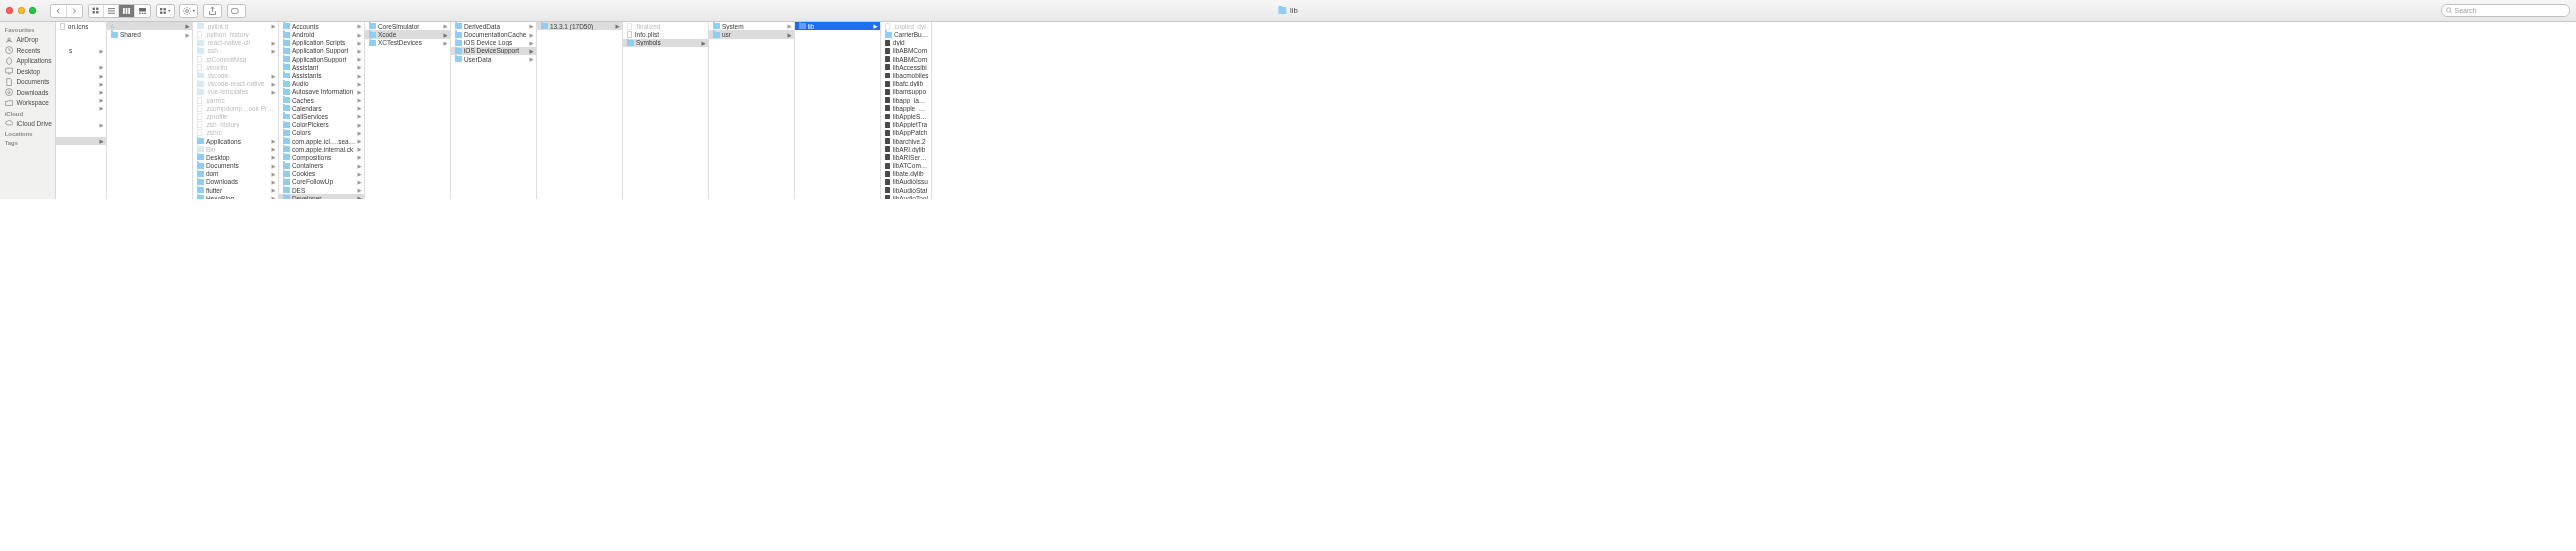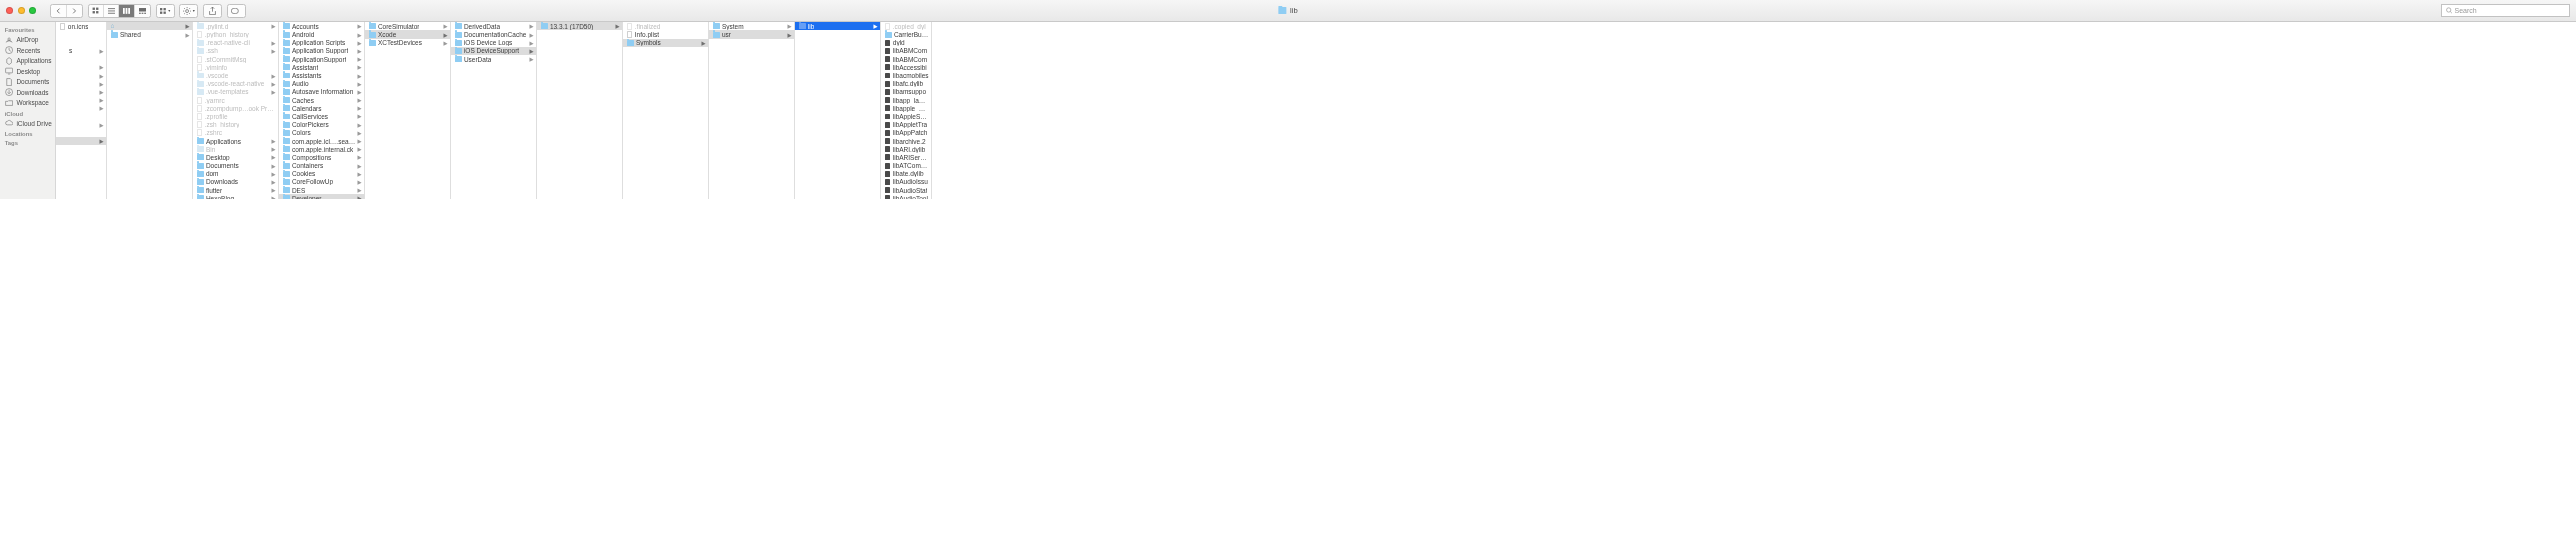--- a/index.html
+++ b/index.html
@@ -22,21 +22,21 @@
 .segmented .seg:last-child { border-right: none; }
 .segmented .seg.active { background: #7a7a7a; color: #fff; }
 .btn { width: 19px; justify-content: center; color: #6a6a6a; }
 .btn .drop { font-size: 4.1px; margin-left: 1.8px; color: #555; }
 
 .title-center { position: absolute; left: 50%; transform: translateX(-50%); display: flex; align-items: center; gap: 3.5px; color: #484848; font-size: 7.6px; }
 .folder-icon-title { width: 8.2px; height: 7px; background: #8fcdf3; border-radius: 0.6px; position: relative; display: inline-block; }
 .folder-icon-title::before { content:""; position:absolute; top:-1.2px; left:0; width:3.5px; height:1.2px; background:#8fcdf3; border-radius:0.6px 0.6px 0 0; }
 
 .search-wrap { margin-left: auto; margin-right: 5.9px; }
-.search { width: 129px; height: 13px; background: #fff; border: 0.6px solid #c2c2c2; border-radius: 0; display: flex; align-items: center; padding: 0 3.5px; gap: 2.4px; color: #9a9a9a; }
+.search { width: 129px; height: 13px; background: #fff; border: 0.6px solid #c2c2c2; border-radius: 6px; display: flex; align-items: center; padding: 0 3.5px; gap: 2.4px; color: #9a9a9a; }
 .search input { border: none; outline: none; font-size: 7px; width: 100%; background: transparent; color: #4a4a4a; }
 .search input::placeholder { color: #9a9a9a; }
 
 
 .main { flex: 1; display: flex; min-height: 0; }
 
 
 .sidebar { width: 56px; min-width: 56px; background: #f1f1f0; border-right: 0.6px solid #d7d7d7; padding-top: 2.4px; overflow: hidden; font-size: 6.5px; }
 .sb-header { color: #8b8b8b; font-size: 5.9px; font-weight: 600; padding: 2.4px 4.7px 1.2px; }
 .sb-item { display: flex; align-items: center; gap: 3.5px; padding: 1.2px 4.7px; color: #4a4a4a; font-size: 6.5px; white-space: nowrap; }

